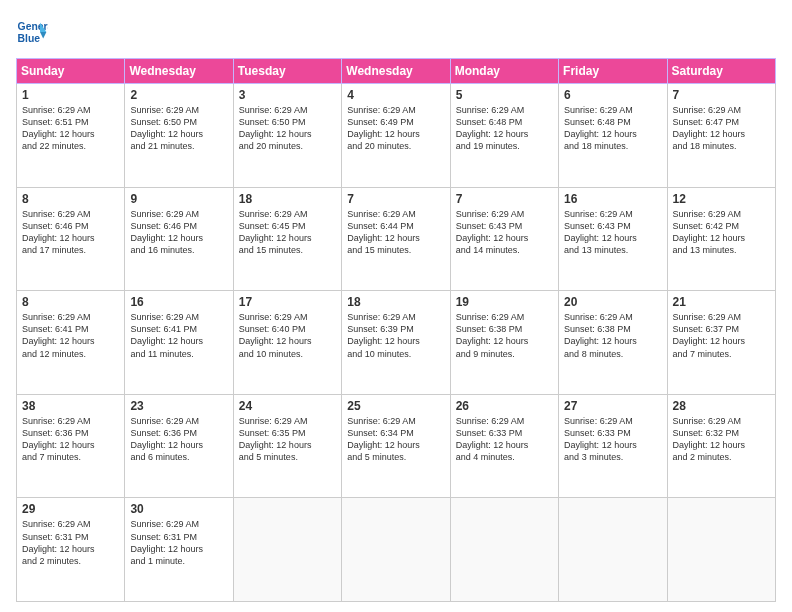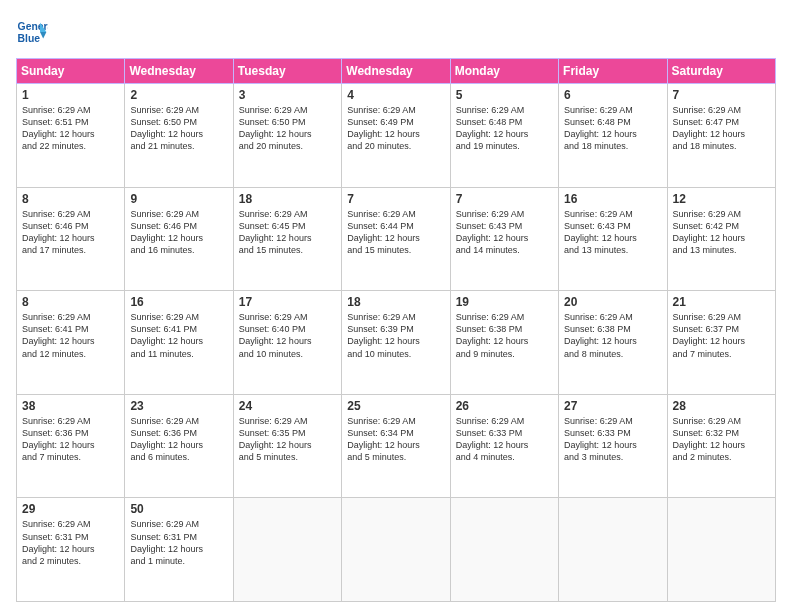--- a/index.html
+++ b/index.html
@@ -323,21 +323,21 @@
         </tr>
         <tr>
           <td>
             <span class="day-num">29</span>
             <div class="cell-text" style="white-space: pre-line;">Sunrise: 6:29 AM
 Sunset: 6:31 PM
 Daylight: 12 hours
 and 2 minutes.</div>
           </td>
           <td>
-            <span class="day-num">50</span>
+            <span class="day-num">30</span>
             <div class="cell-text" style="white-space: pre-line;">Sunrise: 6:29 AM
 Sunset: 6:31 PM
 Daylight: 12 hours
 and 1 minute.</div>
           </td>
           <td class="empty"></td>
           <td class="empty"></td>
           <td class="empty"></td>
           <td class="empty"></td>
           <td class="empty"></td>

